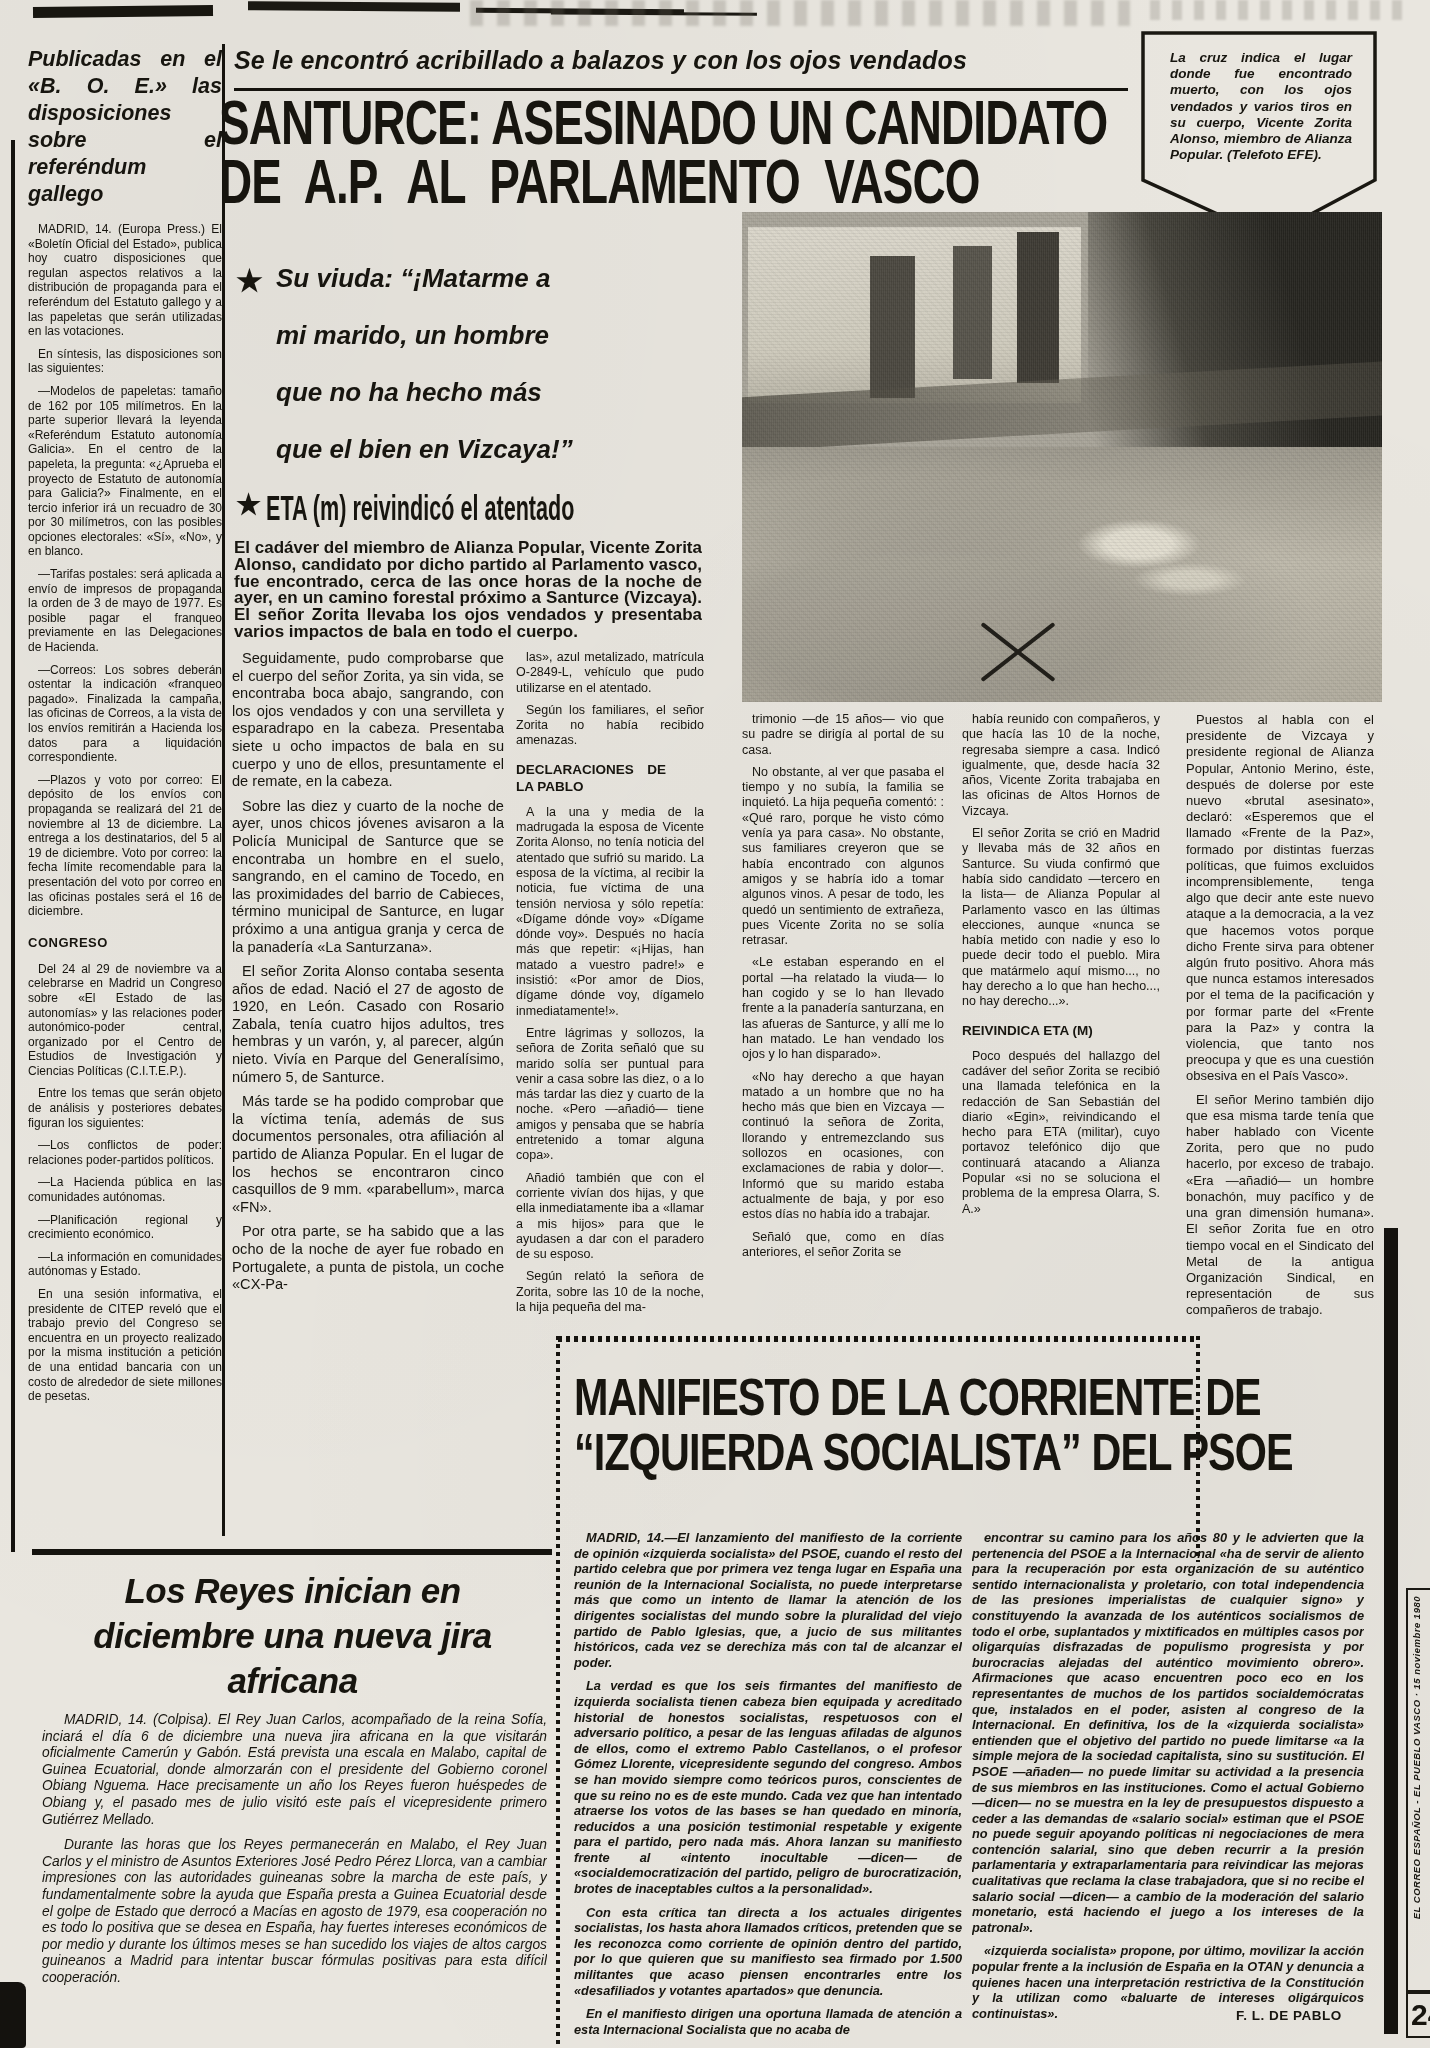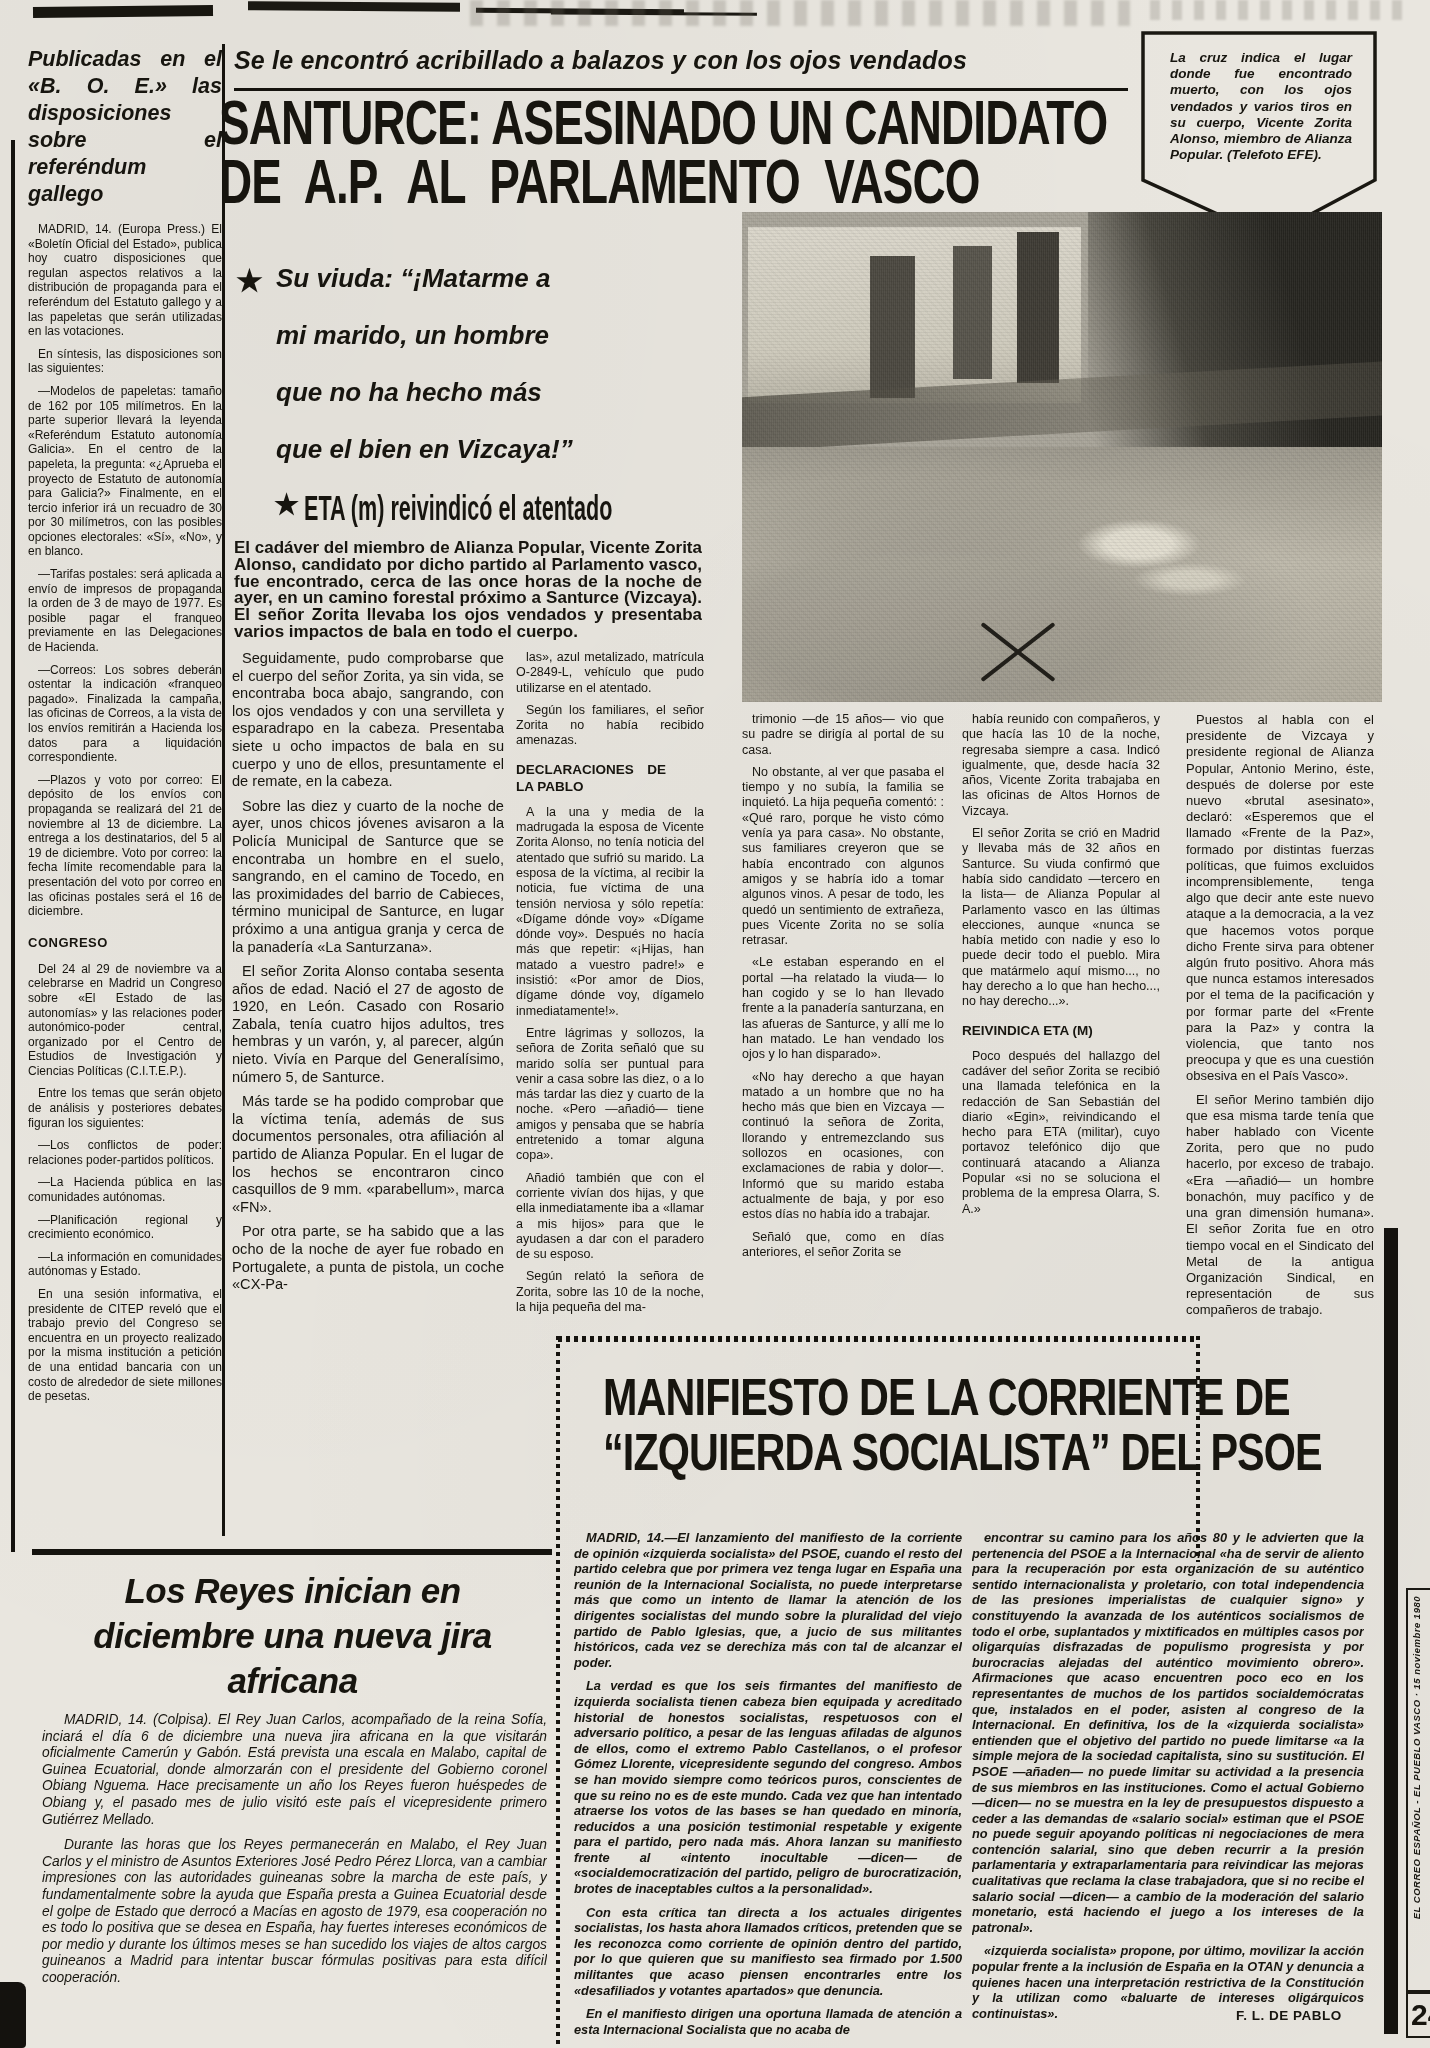--- a/index.html
+++ b/index.html
@@ -38,21 +38,21 @@
   
   .kicker{left:234px;top:46px;width:892px;font-weight:bold;font-style:italic;font-size:25px;letter-spacing:.2px;white-space:nowrap;}
   .kicker-rule{left:234px;top:88px;width:894px;height:3px;background:#15130e;}
   .hl{left:219px;top:100px;width:905px;}
   .hl .line{display:inline-block;transform:scale(.9,1.22);transform-origin:0 100%;
             font-weight:bold;font-size:51px;letter-spacing:-1px;white-space:nowrap;}
   .hl .l2{word-spacing:14px;}
   .sub-viuda{left:236px;top:250px;width:352px;height:242px;font-weight:bold;font-style:italic;
              font-size:26px;line-height:57px;padding-left:40px;box-sizing:border-box;}
   .star1{position:absolute;left:0;top:2px;font-size:30px;font-style:normal;}
-  .sub-eta{left:236px;top:488px;width:470px;font-weight:bold;margin-left:38px;}
+  .sub-eta{left:236px;top:488px;width:470px;font-weight:bold;}
   .sub-eta .star2{font-size:28px;vertical-align:6px;}
   .sub-eta .etxt{display:inline-block;transform:scale(.72,1.15);transform-origin:0 70%;
                  font-size:30px;white-space:nowrap;letter-spacing:0;}
   .lead{left:234px;top:540px;width:468px;height:106px;overflow:hidden;
         font-weight:bold;font-size:17px;line-height:16.8px;}
 
   
   .capbox{left:1140px;top:30px;width:238px;height:212px;}
   .capbox svg{position:absolute;left:0;top:0;}
   .captext{position:absolute;left:30px;top:20px;width:182px;
@@ -97,21 +97,21 @@
   .col5 p{font-size:13px;line-height:16.2px;}
   .colsub{font-weight:bold;font-size:13.5px;line-height:17px;margin:12px 0 10px 0;max-width:150px;}
 
   
   .psoe-top{left:558px;top:1336px;width:640px;height:6px;
             background:repeating-linear-gradient(90deg,#15130e 0 4px, transparent 4px 8px);}
   .psoe-left{left:556px;top:1336px;width:4px;height:710px;
              background:repeating-linear-gradient(180deg,#15130e 0 4px, transparent 4px 8px);}
   .psoe-right-seg{left:1196px;top:1336px;width:4px;height:226px;
              background:repeating-linear-gradient(180deg,#15130e 0 4px, transparent 4px 8px);}
-  .psoe-hl{left:574px;top:1372px;width:680px;text-align:left;margin-left:29px;}
+  .psoe-hl{left:574px;top:1372px;width:680px;text-align:left;}
   .psoe-hl .pline{display:inline-block;transform:scale(.88,1.12);transform-origin:0 100%;
                   font-weight:bold;font-size:47px;letter-spacing:-1px;white-space:nowrap;}
   .psoe-colL{left:574px;top:1530px;width:388px;height:508px;}
   .psoe-colR{left:972px;top:1530px;width:392px;height:508px;}
   .psoe-col p{font-weight:bold;font-style:italic;font-size:12.8px;line-height:15.6px;margin-bottom:8px;text-indent:12px;}
   .psoe-sign{left:1228px;top:2008px;font-weight:bold;font-size:13.5px;letter-spacing:.5px;padding-left:8px;}
 
   
   .reyes-rule{left:32px;top:1549px;width:520px;height:6px;background:#15130e;}
   .reyes-title{left:40px;top:1568px;width:505px;text-align:center;

